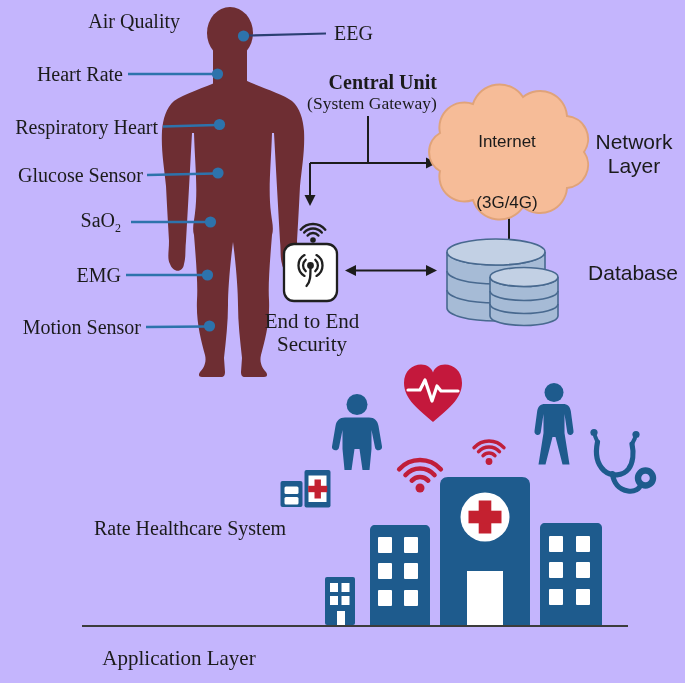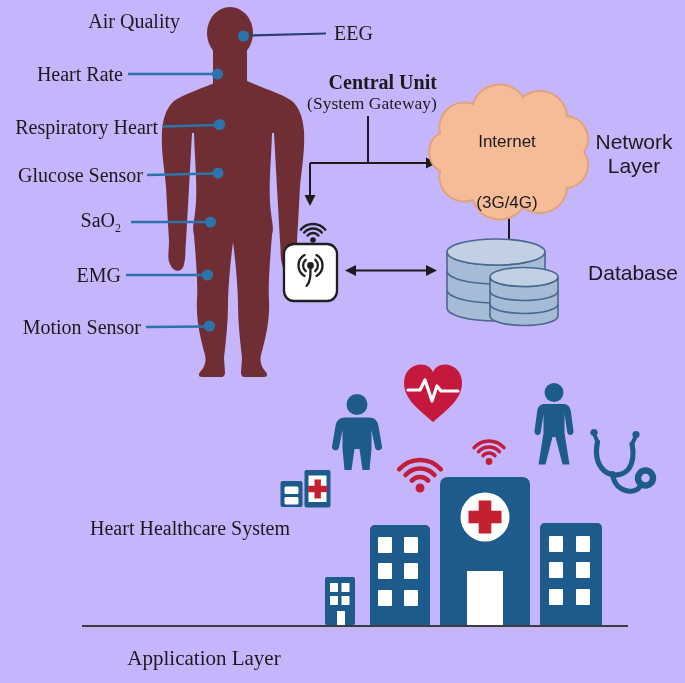--- a/index.html
+++ b/index.html
@@ -243,17 +243,21 @@
     <span>(3G/4G)</span>
   </div>
 
   <div class="lbl sans f19 center-anchor lh24" style="left:634px;top:154px;">
     <span>Network</span>
     <span>Layer</span>
   </div>
 
   <div class="lbl sans f19 center-anchor" style="left:633px;top:272px;">Database</div>
 
-
-  <div class="lbl serif f20 center-anchor" style="left:190px;top:528px;">Heart Healthcare System</div>
-  <div class="lbl serif f21 center-anchor" style="left:204px;top:658px;">Application Layer</div>
+  <div class="lbl serif f19 center-anchor lh23" style="left:312px;top:333px;">
+    <span>End to End</span>
+    <span>Security</span>
+  </div>
+
+  <div class="lbl serif f20 center-anchor" style="left:190px;top:528px;">Rate Healthcare System</div>
+  <div class="lbl serif f21 center-anchor" style="left:179px;top:658px;">Application Layer</div>
 
 </div>
 
 </body></html>

